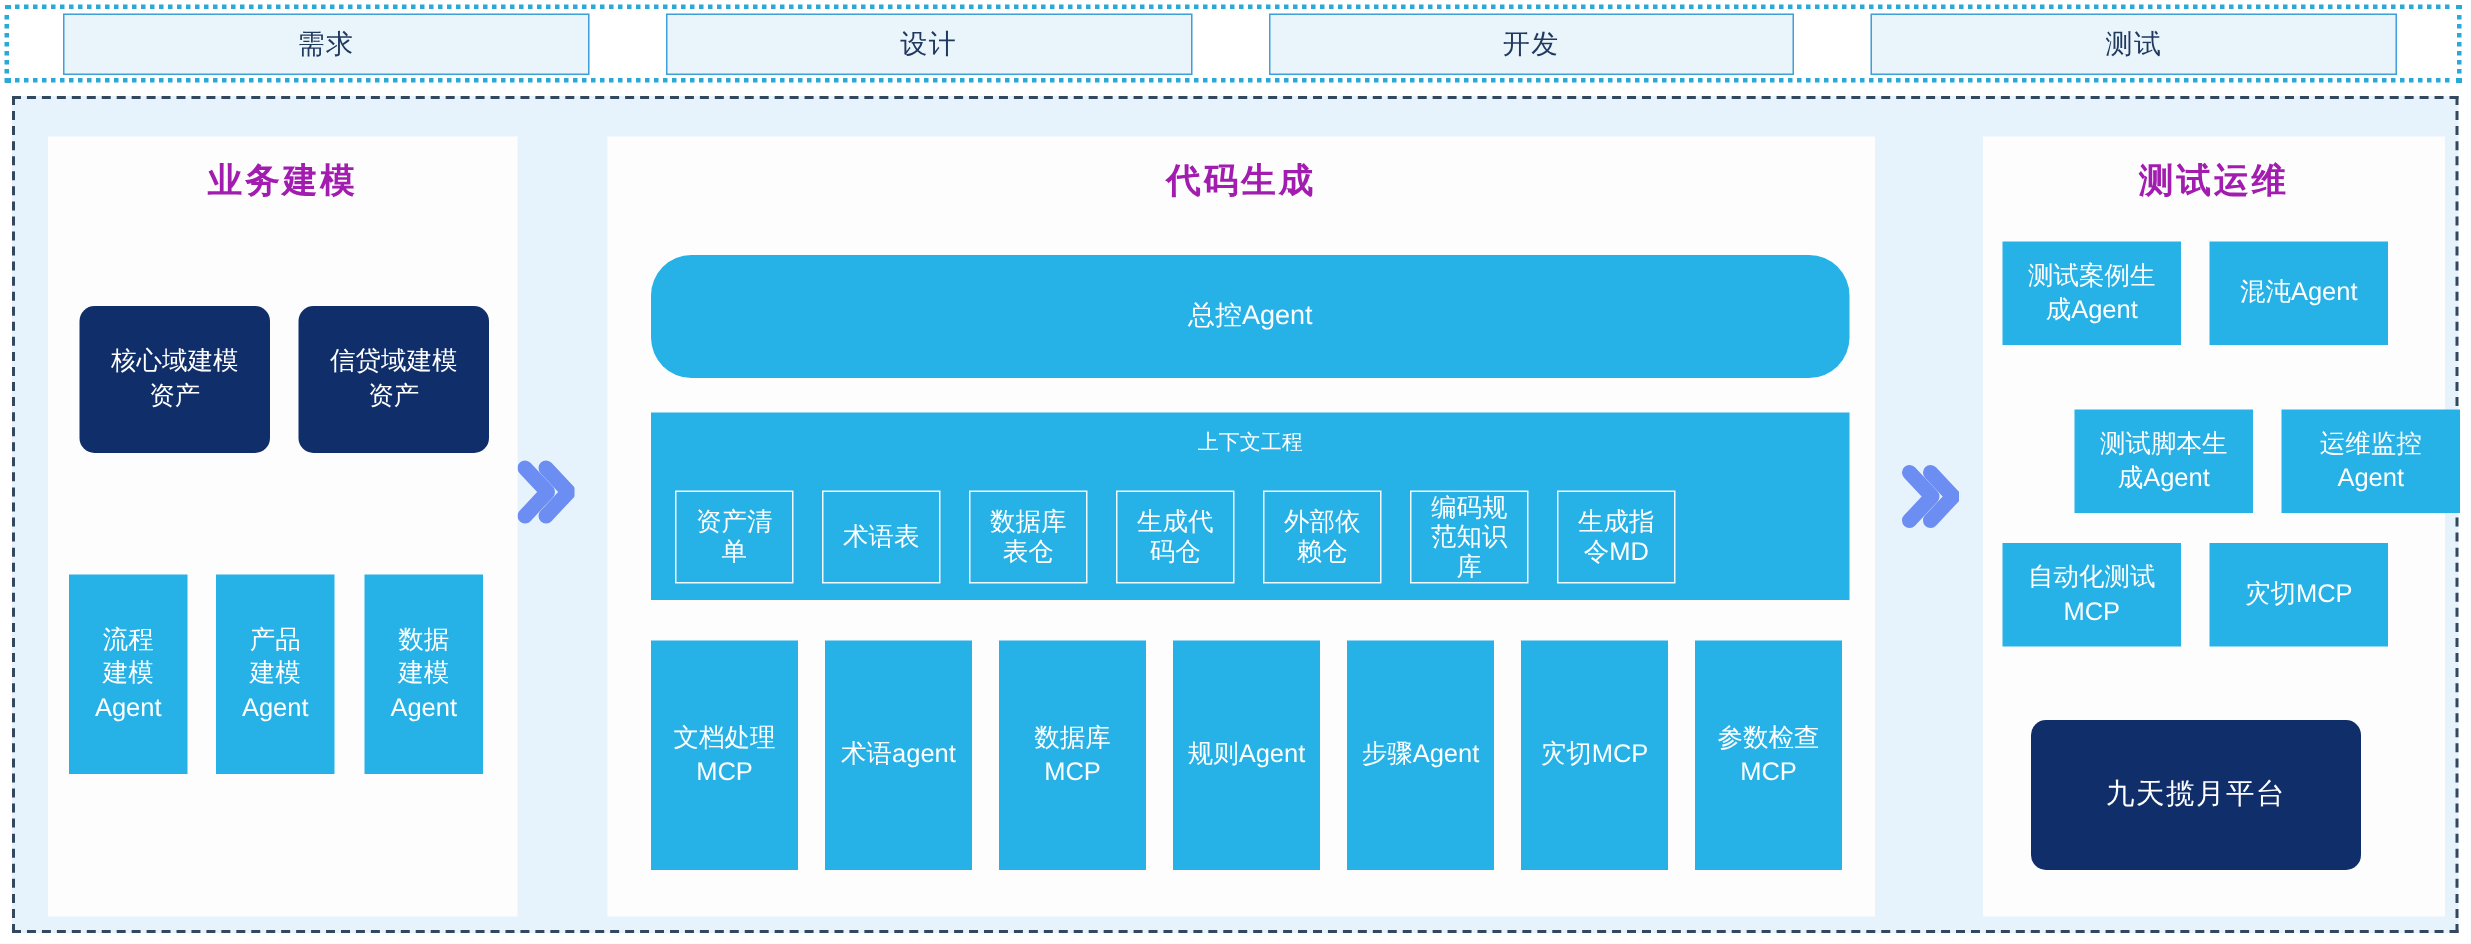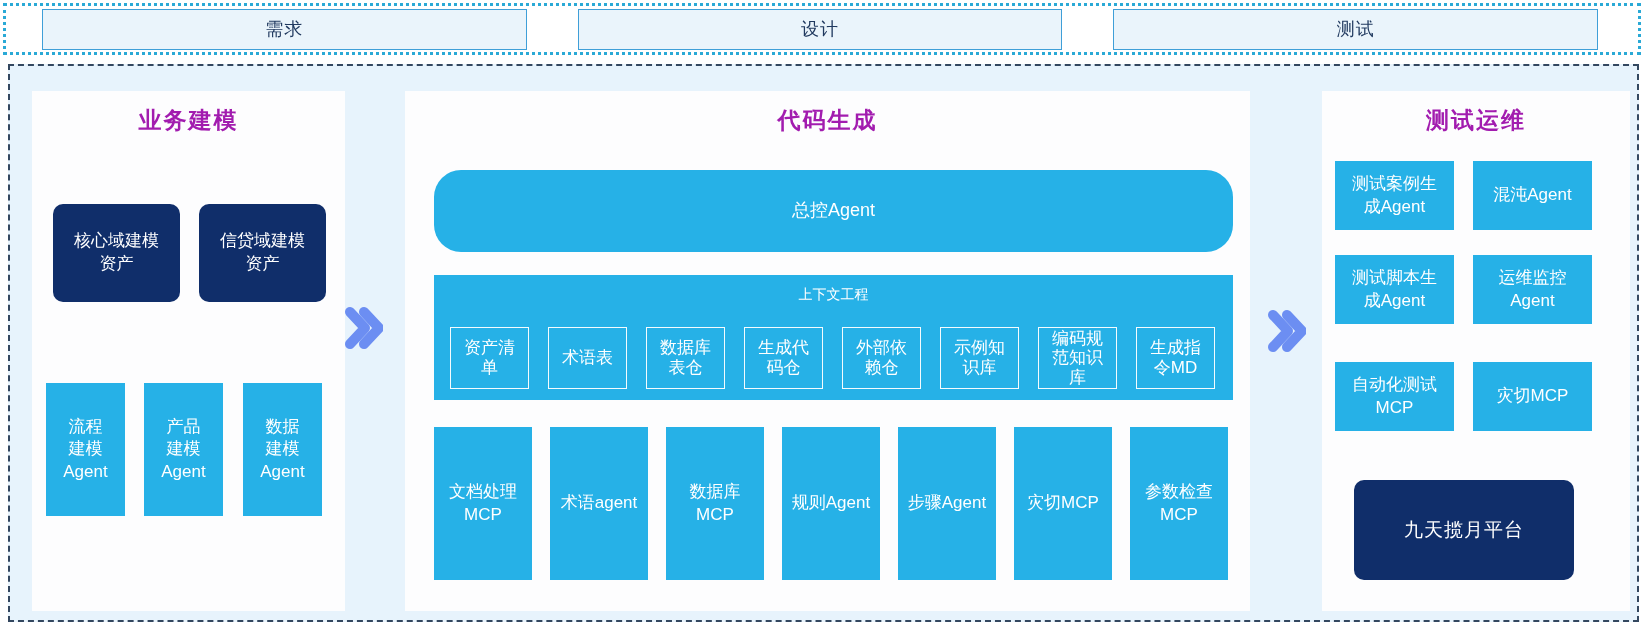--- a/index.html
+++ b/index.html
@@ -59,35 +59,36 @@
   }
   .bottom-row{position:absolute;left:29px;top:336px;display:flex;gap:18px;}
   .bottom-item{
     width:98px;height:153px;background:#26b1e7;color:#ffffff;font-size:17px;
     display:flex;align-items:center;justify-content:center;text-align:center;
     white-space:pre-line;line-height:1.3;
   }
   
   .rbox{width:119px;height:69px;font-size:17px;}
   .r-c1{left:13px;text-align:center;}  .r-c2{left:151px;}
-  .r-r1{top:70px;}   .r-r2{top:164px;}  .r-r3{top:271px;}
+  .r-r1{top:70px;}   .r-r2{top:182px;margin-left:48px;}  .r-r3{top:271px;}
   .platform{left:32px;top:389px;width:220px;height:100px;font-size:19px;letter-spacing:1px;}
   
   .arrow{position:absolute;width:38px;height:46px;}
   .arrow-left{left:335px;top:239px;}
   .arrow-right{left:1258px;top:242px;}
 </style>
 </head>
 <body>
 
 <div class="screen">
 
   <div class="phase-strip">
     <div class="phase-box">需求</div>
     <div class="phase-box">设计</div>
+    <div class="phase-box">开发</div>
     <div class="phase-box">测试</div>
   </div>
 
   <div class="main">
 
     <div class="panel panel-left">
       <div class="panel-title">业务建模</div>
       <div class="box navy navy-1">核心域建模
 资产</div>
       <div class="box navy navy-2">信贷域建模
@@ -117,22 +118,20 @@
         <div class="context-items">
           <div class="context-item">资产清
 单</div>
           <div class="context-item">术语表</div>
           <div class="context-item">数据库
 表仓</div>
           <div class="context-item">生成代
 码仓</div>
           <div class="context-item">外部依
 赖仓</div>
-          <div class="context-item">示例知
-识库</div>
           <div class="context-item">编码规
 范知识
 库</div>
           <div class="context-item">生成指
 令MD</div>
         </div>
       </div>
 
       <div class="bottom-row">
         <div class="bottom-item">文档处理

